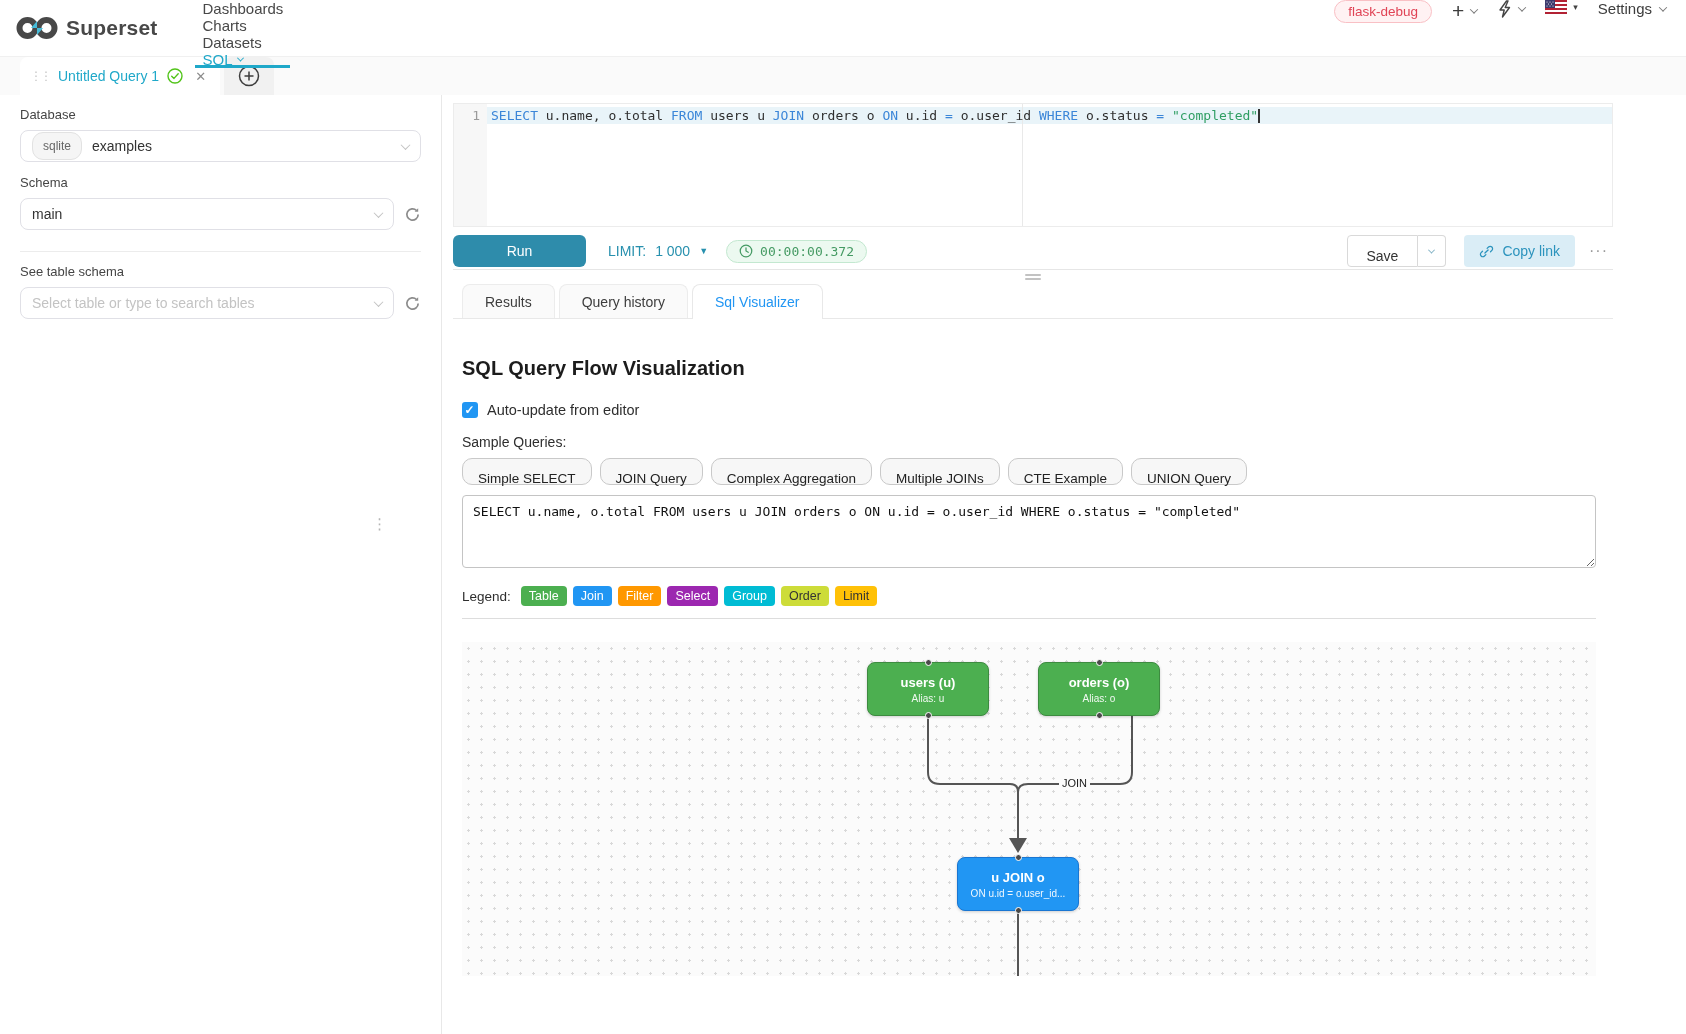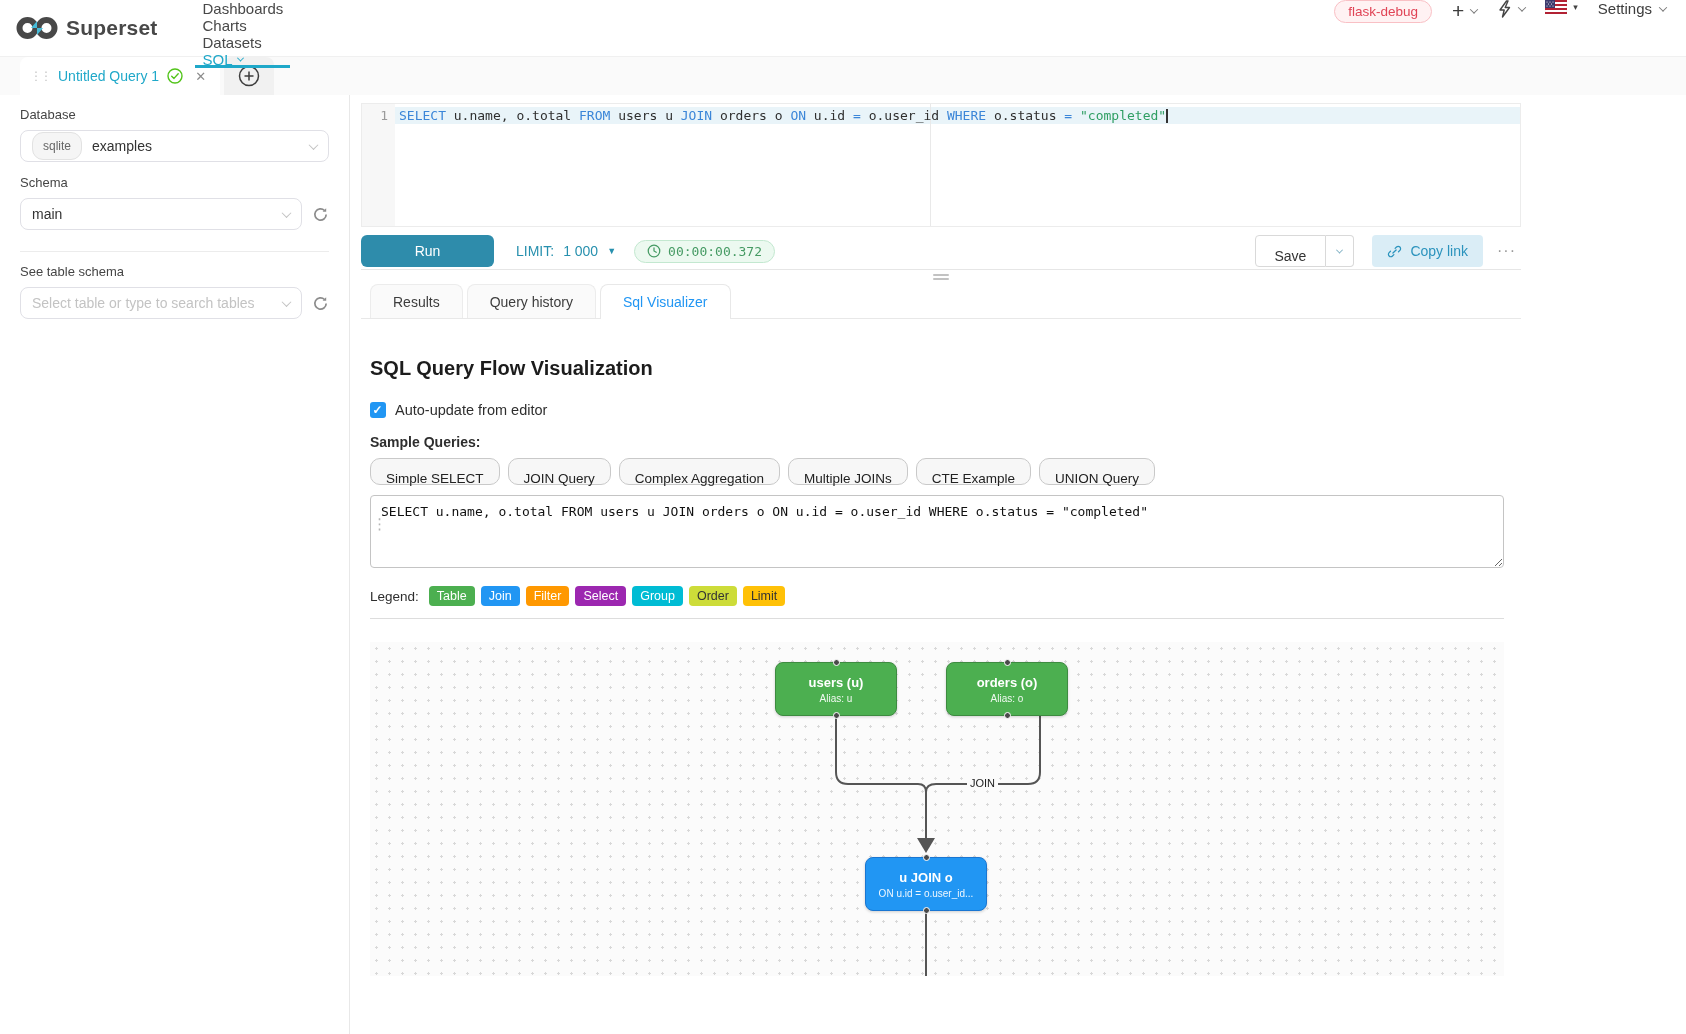--- a/index.html
+++ b/index.html
@@ -33,21 +33,21 @@
   .tabstrip { height:38px; background:#fafafa; display:flex; align-items:stretch; padding-left:20px; }
   .qtab { display:flex; align-items:center; border-radius:8px 8px 0 0; }
   .qtab.active { background:#fff; padding:0 14px 0 10px; gap:8px; }
   .drag-dots { color:#c4c4c4; font-size:12px; letter-spacing:-2px; }
   .qtab-title { color:#1fa8c9; font-size:14px; font-weight:500; }
   .qtab-close { color:#8c8c8c; font-size:13px; margin-left:4px; cursor:pointer; }
   .plus-tab { width:50px; background:#f1f1f1; margin-left:4px; justify-content:center; cursor:pointer; }
 
   
   .body { display:flex; height:939px; position:relative; }
-  .sidebar { width:350px; border-right:1px solid #e8e8e8; padding:12px 20px 0 20px; flex:none; }
+  .sidebar { width:442px; border-right:1px solid #e8e8e8; padding:12px 20px 0 20px; flex:none; }
   .main { flex:1; margin-left:11px; width:1160px; max-width:1160px; display:flex; flex-direction:column; }
   .col-resize { position:absolute; left:372px; top:425px; color:#b5b5b5; font-size:15px; line-height:7px; width:12px; text-align:center; cursor:col-resize; }
 
   
   .side-label { font-size:13px; color:#454545; margin-bottom:8px; }
   .sel-row { display:flex; align-items:center; gap:10px; }
   .select { flex:1; height:32px; border:1px solid #e0e0e6; border-radius:8px; background:#fff; display:flex; align-items:center; padding:0 11px; cursor:pointer; }
   .select .val { font-size:14px; color:#333; flex:1; }
   .select .ph { font-size:14px; color:#c3c3c3; flex:1; }
   .engine-pill { font-size:12px; color:#666; background:#f5f5f5; border:1px solid #e2e2e2; border-radius:11px; padding:6px 10px; margin-right:10px; }
@@ -87,21 +87,21 @@
   .rtab.active { background:#fff; color:#2196f3; border-color:#e8e8e8; }
   .rtab.active::after { content:''; position:absolute; left:0; right:0; bottom:-1px; height:1px; background:#fff; }
 
   
   .viz { padding-left:9px; width:1143px; }
   .viz-title { margin-top:38px; font-size:20px; font-weight:bold; color:#1c1c1c; }
   .check-row { margin-top:22px; display:flex; align-items:center; gap:9px; }
   .checkbox { width:16px; height:16px; border-radius:3px; background:#2196f3; position:relative; cursor:pointer; flex:none; }
   .checkbox::after { content:'✓'; position:absolute; left:2.5px; top:0.5px; color:#fff; font-size:12px; font-weight:bold; }
   .check-label { font-size:14.5px; color:#2e2e2e; }
-  .sample-label { margin-top:16px; font-size:14px; color:#2e2e2e;font-weight:bold; }
+  .sample-label { margin-top:16px; font-size:14px; color:#2e2e2e; }
   .sample-row { margin-top:8px; display:flex; gap:8px; }
   .sample-btn { height:27px; padding:12px 15px; background:#f7f7f7; border:1px solid #c9c9c9; border-radius:10px; font-size:13.5px; color:#222; font-family:inherit; cursor:pointer; }
   .sql-input { margin-top:10px; width:1134px; height:73px; border:1px solid #c4c4c4; border-radius:4px; padding:8px 10px; font-family:"DejaVu Sans Mono", monospace; font-size:13px; color:#111; resize:both; line-height:16px; }
   .legend-row { margin-top:14px; display:flex; align-items:center; gap:6px; font-size:13.5px; color:#2e2e2e; }
   .legend-row .lbl { margin-right:4px; }
   .chip { padding:3px 8px; border-radius:4px; font-size:12.5px; }
   .viz-hr { border:none; border-top:1px solid #ddd; margin:12px 0 0 0; width:1134px; }
 
   
   .canvas { margin-top:23px; width:1134px; height:334px; position:relative; background-color:#fbfbfb;

